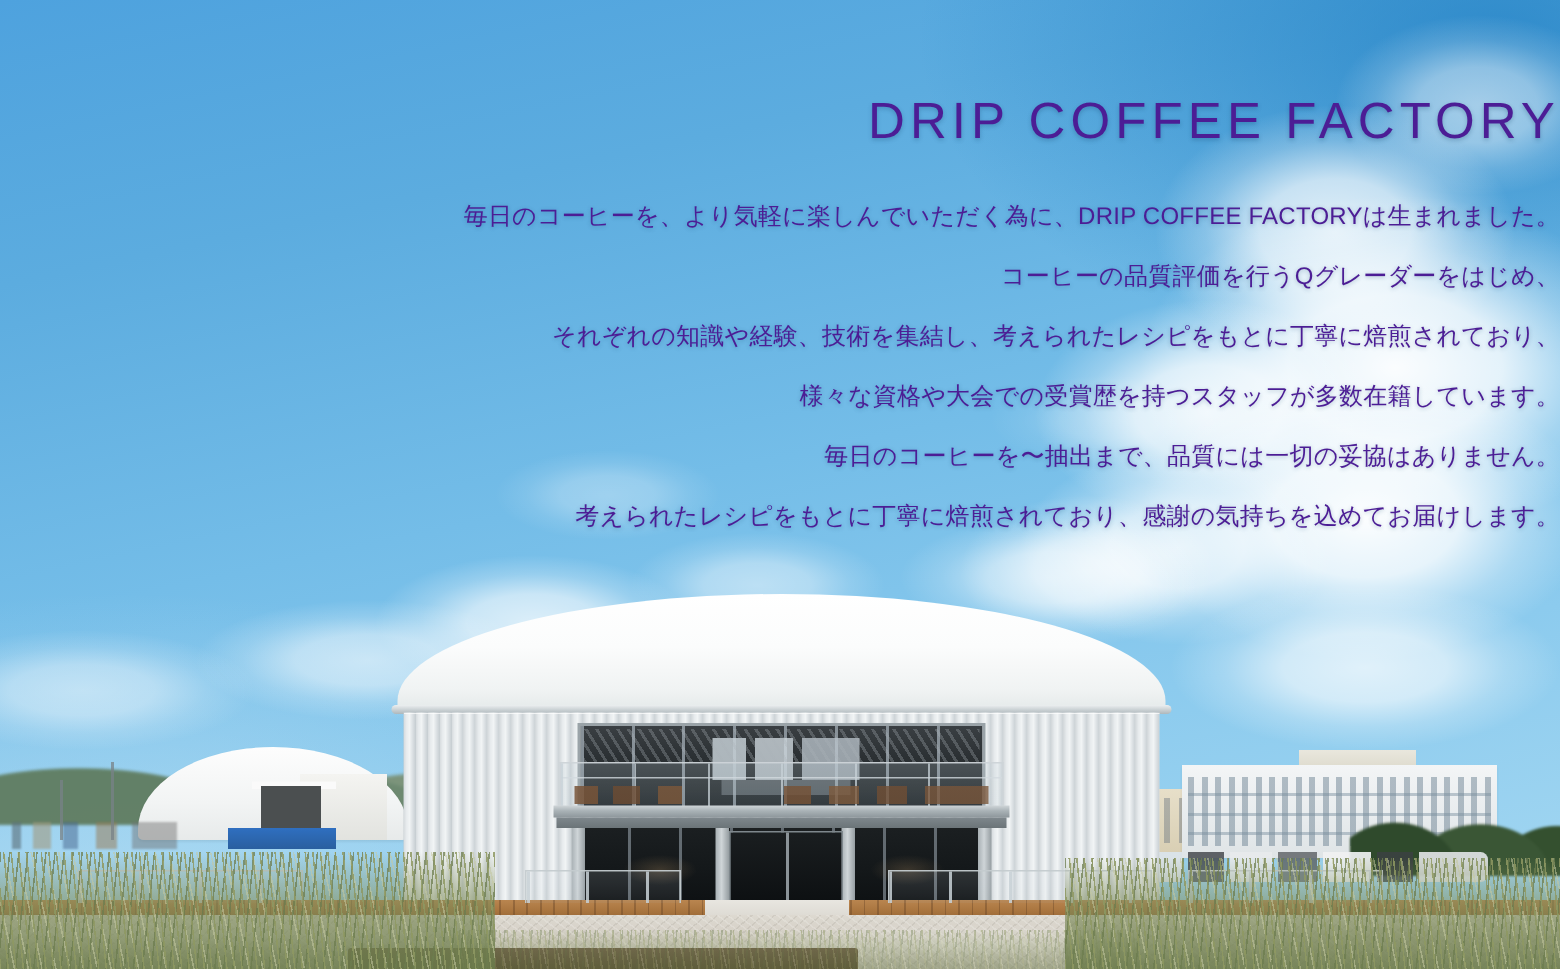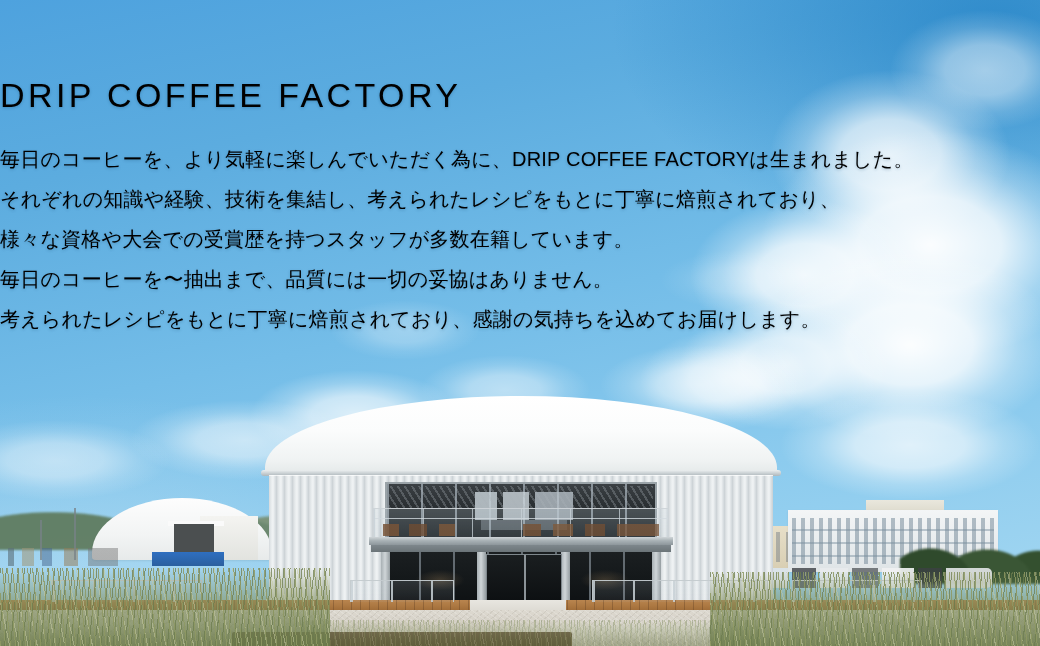--- a/index.html
+++ b/index.html
@@ -40,35 +40,35 @@
   .c9  { left:130px; top:400px; width:230px; height:80px;  opacity:.6;}
   .c10 { left:420px; top:355px; width:170px; height:70px;  opacity:.5;}
   .c11 { left:600px; top:345px; width:200px; height:80px;  opacity:.55;}
   .c12 { left:-60px; top:420px; width:230px; height:80px;  opacity:.5;}
   .c13 { left:780px; top:390px; width:260px; height:110px; opacity:.75;}
   .c14 { left:330px; top:300px; width:150px; height:60px;  opacity:.32;}
   .c15 { left:660px; top:250px; width:160px; height:60px;  opacity:.22;}
 
   
   .copy {
-    position:absolute; left:0; right:0; top:16px;
-    text-align:left; color:#000000;
+    position:absolute; left:0; right:0; top:2px;
+    text-align:right; color:#4c1d95;
     text-shadow:0 1px 3px rgba(20,70,110,.30);
     z-index:40;
   }
   .title {
     margin-top:62px;
     font-size:34px; font-weight:300;
     letter-spacing:.10em;
     line-height:1;
     white-space:nowrap;
   }
   .lines { margin-top:27px; }
   .line {
-    font-size:20px; font-weight:400;
+    font-size:16px; font-weight:400;
     line-height:40px;
     letter-spacing:.01em;
     white-space:nowrap;
   }
 
   
   .scene { position:absolute; left:0; right:0; bottom:0; height:290px; z-index:20; }
 
   
   .hills {
@@ -366,20 +366,21 @@
   <div class="cl c9"></div>
   <div class="cl c10"></div>
   <div class="cl c11"></div>
   <div class="cl c12"></div>
   <div class="cl c13"></div>
 
   <div class="copy">
     <h1 class="title">DRIP COFFEE FACTORY</h1>
     <div class="lines">
       <p class="line">毎日のコーヒーを、より気軽に楽しんでいただく為に、DRIP COFFEE FACTORYは生まれました。</p>
+      <p class="line">コーヒーの品質評価を行うQグレーダーをはじめ、</p>
       <p class="line">それぞれの知識や経験、技術を集結し、考えられたレシピをもとに丁寧に焙煎されており、</p>
       <p class="line">様々な資格や大会での受賞歴を持つスタッフが多数在籍しています。</p>
       <p class="line">毎日のコーヒーを〜抽出まで、品質には一切の妥協はありません。</p>
       <p class="line">考えられたレシピをもとに丁寧に焙煎されており、感謝の気持ちを込めてお届けします。</p>
     </div>
   </div>
 
   <div class="scene">
 
     <div class="hills"></div>

